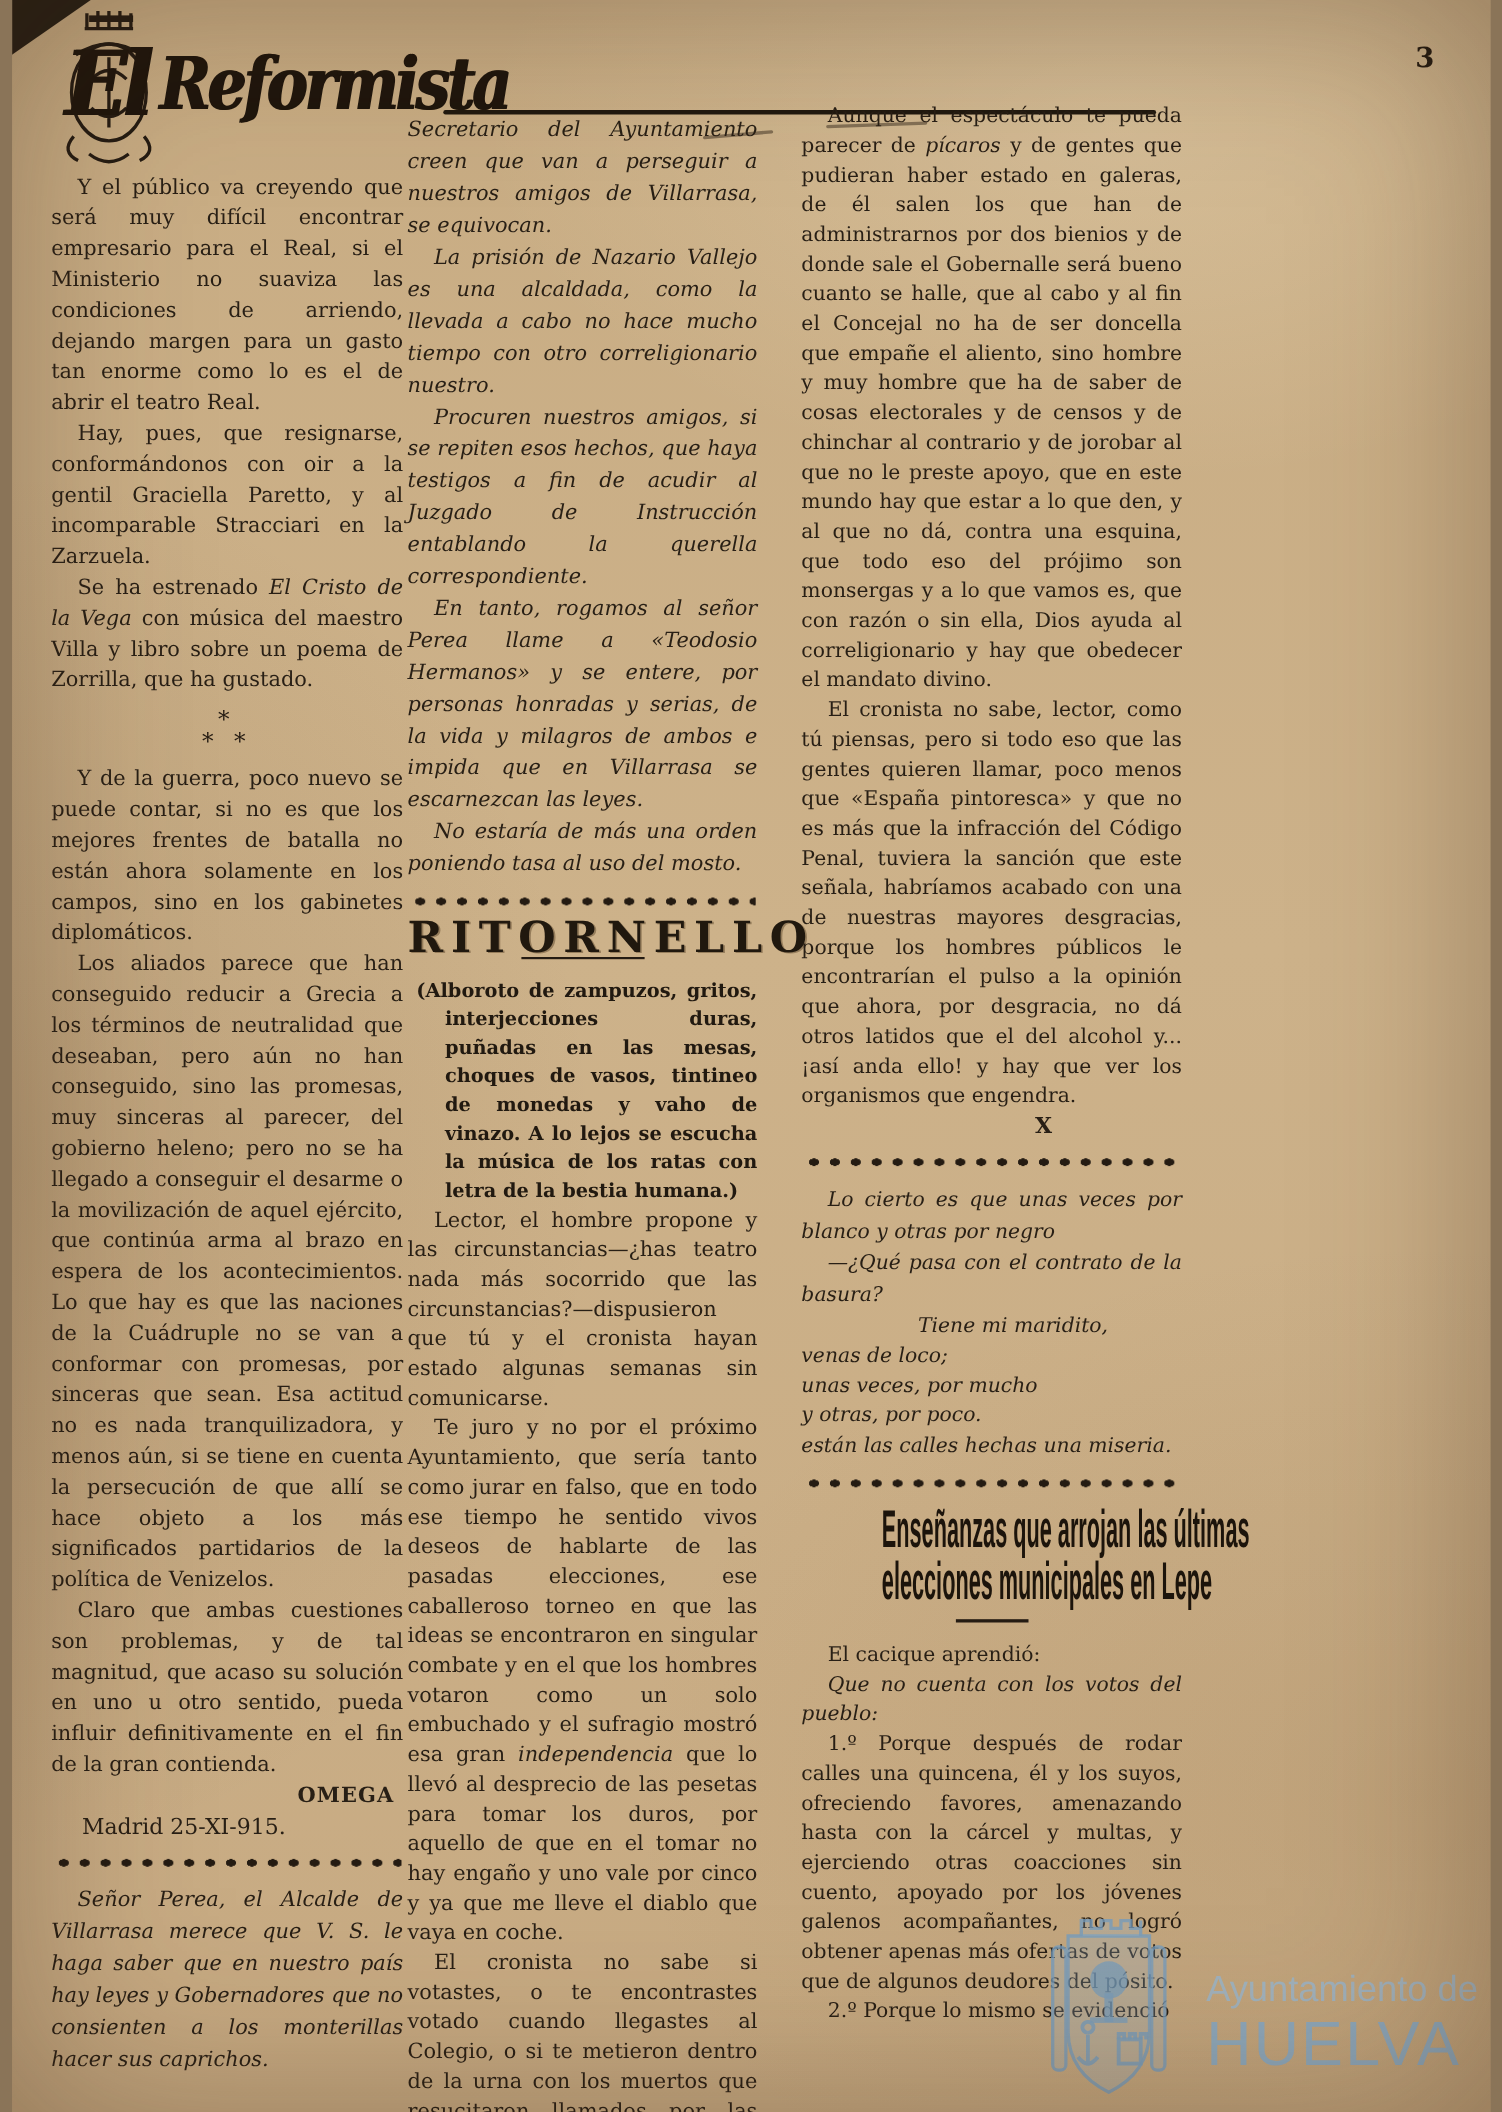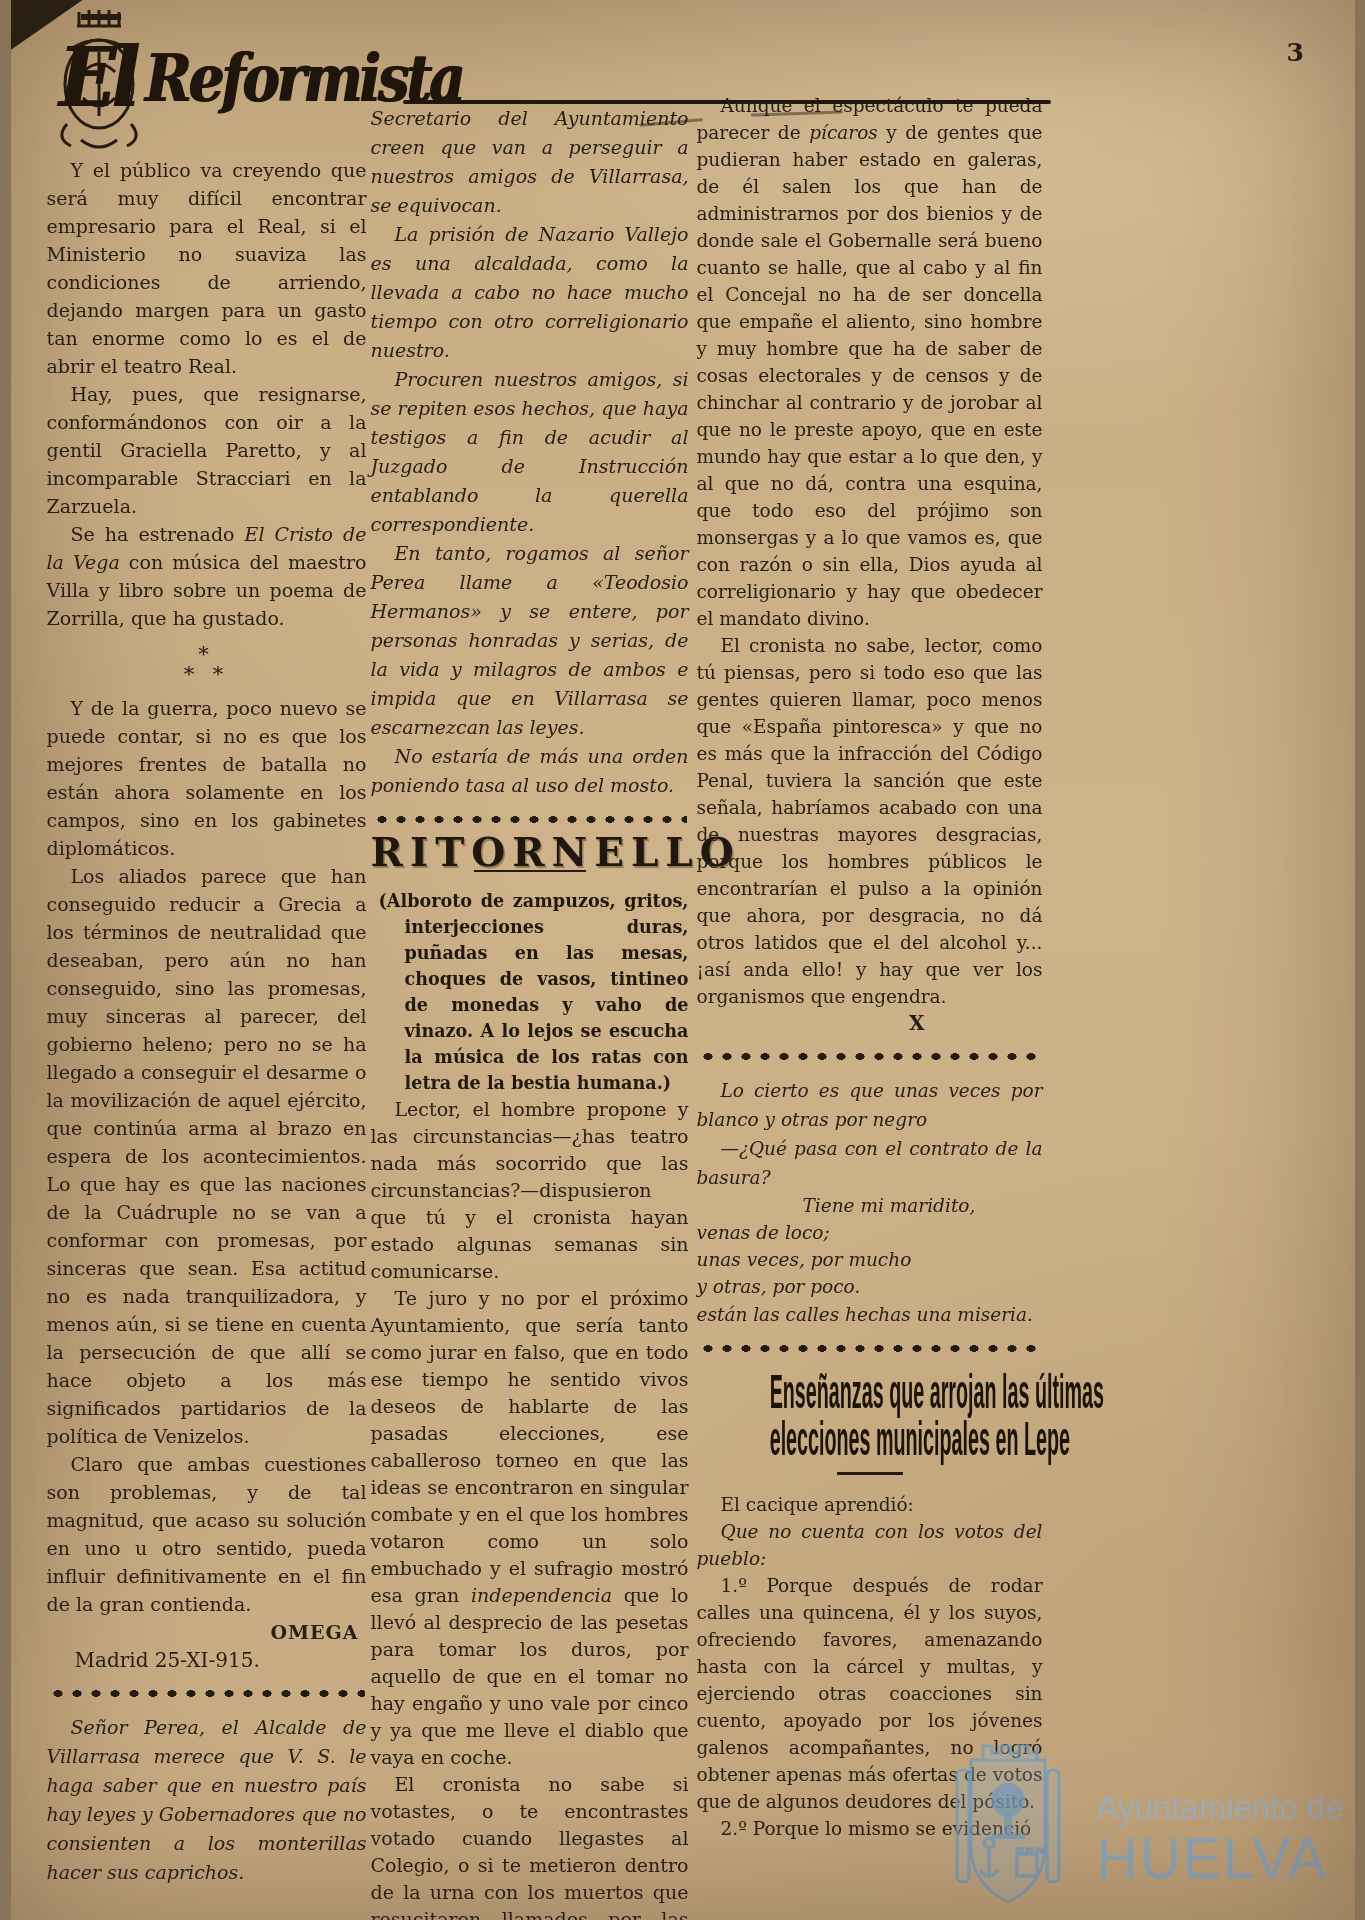--- a/index.html
+++ b/index.html
@@ -26,21 +26,21 @@
   .mast-title{position:absolute;left:100px;top:34px;font-size:56px;font-weight:bold;font-style:italic;
               letter-spacing:-3px;color:#1e150c;text-shadow:1.6px 0 0 currentColor;transform:scaleY(1.18);transform-origin:left top;}
   .head-rule{position:absolute;left:392px;top:100px;width:648px;height:4px;background:#20180f;border-radius:2px;}
   .page-num{position:absolute;left:1276px;top:38px;font-size:25px;font-weight:bold;color:#241b11;}
 
   
   .col{position:absolute;text-align:justify;}
   .col p{margin:0;text-indent:24px;}
   .c1{left:36px;top:156px;width:320px;font-size:19px;line-height:28px;}
   .c2{left:360px;top:104px;width:318px;font-size:19px;line-height:27px;}
-  .c3{left:686px;top:92px;width:346px;font-size:18.5px;line-height:27px;}
+  .c3{left:718px;top:92px;width:346px;font-size:18.5px;line-height:27px;}
   .it{font-style:italic;}
   .lh29{line-height:29px;}
   .noind{text-indent:0!important;}
 
   .stars{text-align:center;font-size:21px;line-height:20px;margin:12px 0 10px;letter-spacing:6px;color:#241b12;}
   .stars span{display:block;}
   .dots{height:9px;margin:15px 2px;background-image:radial-gradient(5px 3.6px at 9px 4.5px,#241b12 88%,rgba(0,0,0,0) 96%);
         background-size:19px 9px;background-repeat:repeat-x;}
 
   .sig{text-align:right;font-weight:bold;letter-spacing:1px;text-indent:0!important;padding-right:8px;}

